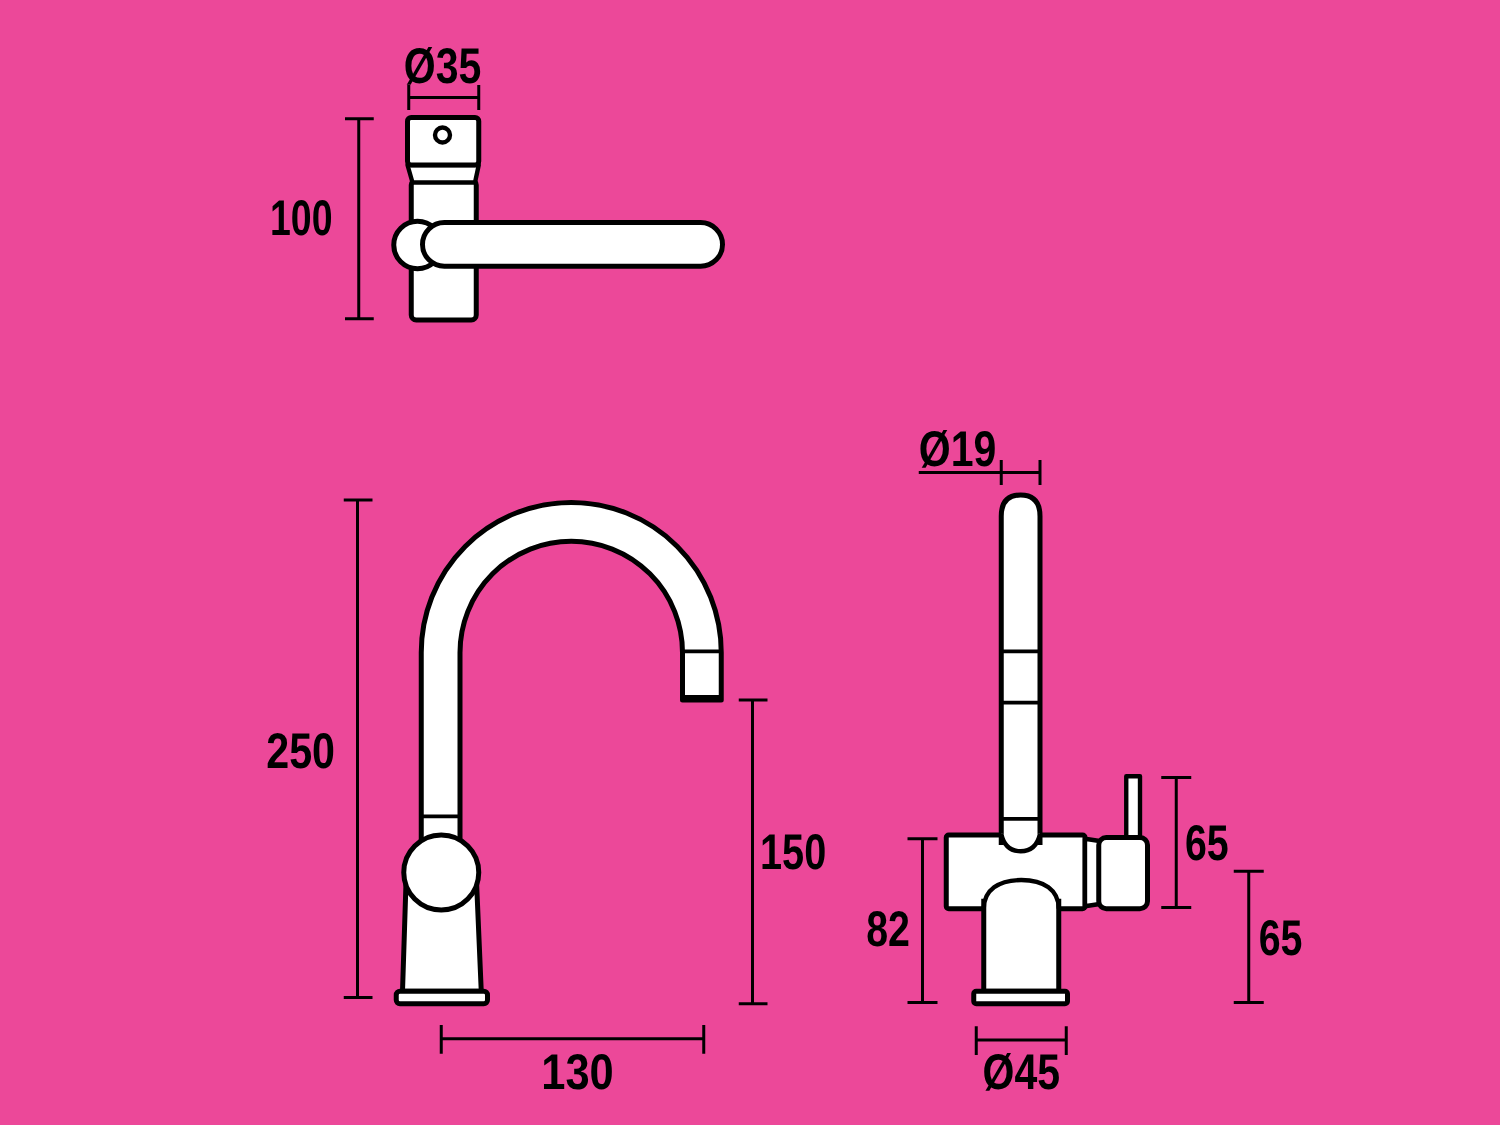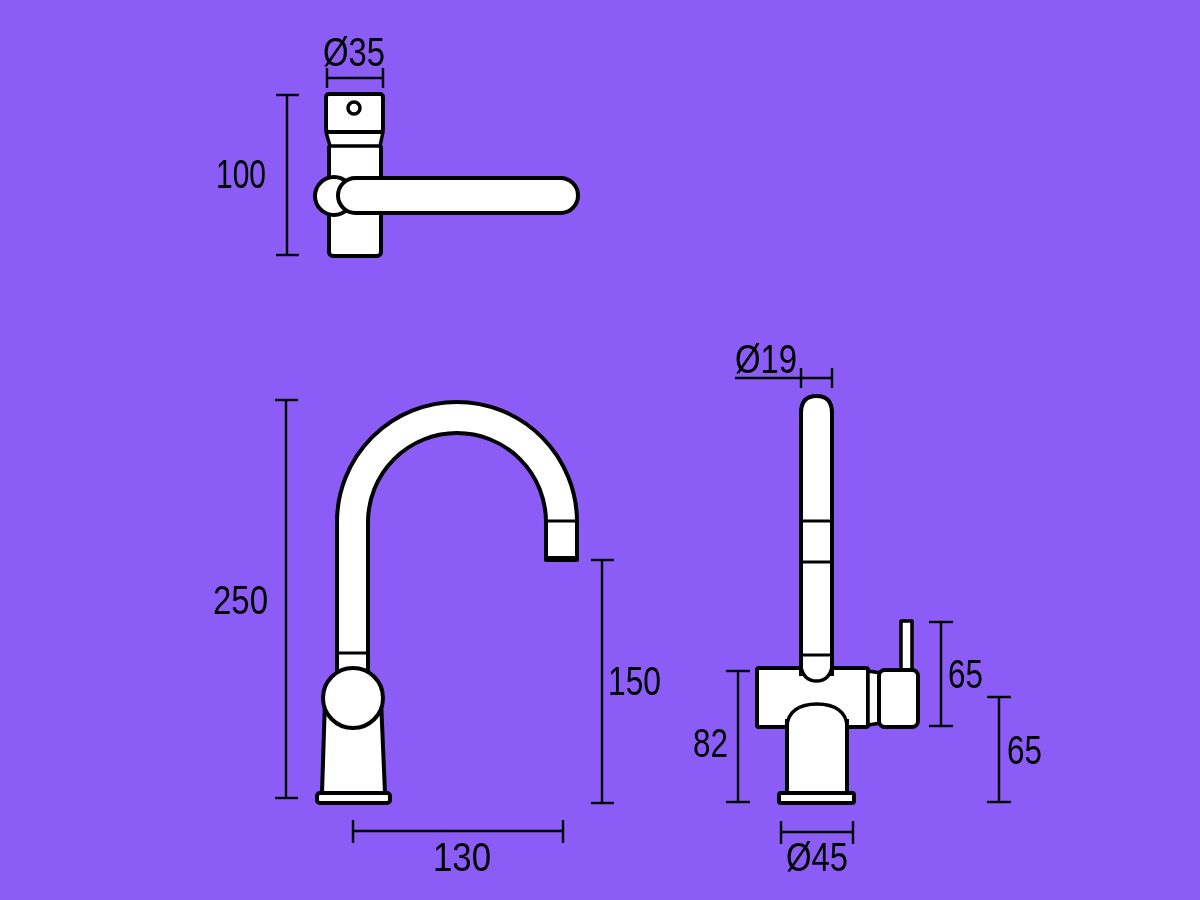--- a/index.html
+++ b/index.html
@@ -3,23 +3,24 @@
 <meta charset="utf-8">
 <style>
   html, body {
     margin: 0;
     padding: 0;
     background: #ffffff;
   }
   .canvas-wrap {
     width: 1200px;
     height: 900px;
-    background: #8b5cf6;
+    background: #ec4899;
     position: relative;
     overflow: hidden;
+    font-weight: bold;
   }
   svg { display: block; }
   .outline {
     fill: #ffffff;
     stroke: #000000;
     stroke-width: 4;
     stroke-linejoin: round;
   }
   .outline-thin {
     fill: #ffffff;

